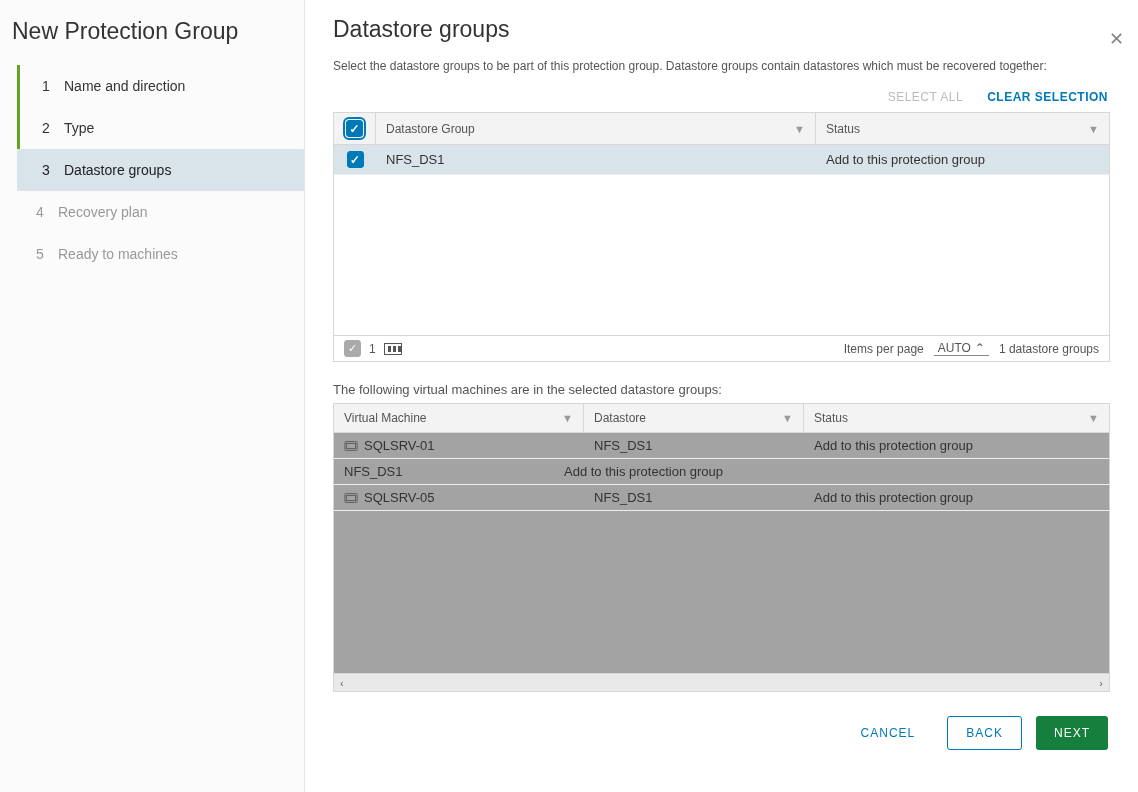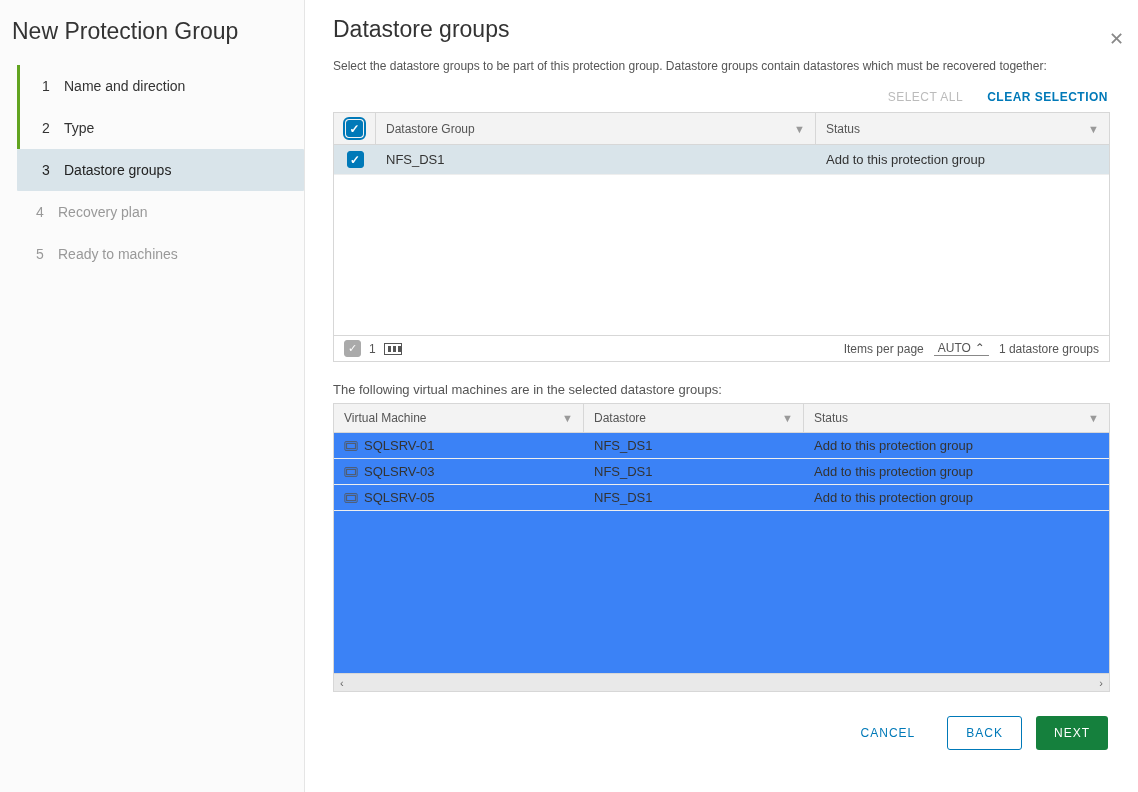--- a/index.html
+++ b/index.html
@@ -40,21 +40,21 @@
 .tfoot-left { display: flex; align-items: center; gap: 8px; }
 .col-icon { width: 18px; height: 12px; border: 1px solid #555; position: relative; display: inline-block; }
 .col-icon::before { content: ""; position: absolute; left: 3px; top: 2px; width: 3px; height: 6px; background: #555; }
 .col-icon::after { content: ""; position: absolute; left: 8px; top: 2px; width: 3px; height: 6px; background: #555; box-shadow: 5px 0 0 #555; }
 .paging { display: flex; align-items: flex-end; gap: 10px; }
 .paging-sel { border-bottom: 1px solid #888; padding: 0 4px; display: inline-flex; align-items: center; gap: 4px; cursor: pointer; }
 .vm-label { font-size: 13px; color: #555; margin: 20px 0 6px 0; }
 .vm-thead { display: flex; background: #f3f3f3; border-bottom: 1px solid #d7d7d7; font-size: 12px; color: #555; }
 .vm-th { padding: 7px 10px; border-right: 1px solid #d7d7d7; display: flex; justify-content: space-between; align-items: center; }
 .vm-th:last-child { border-right: none; }
-.vm-tbody { min-height: 240px; background: #3b82f6; }
+.vm-tbody { min-height: 240px; background: #a3a3a3; }
 .vm-row { display: flex; border-bottom: 1px solid #eee; }
 .vm-td { padding: 5px 10px; font-size: 13px; display: flex; align-items: center; gap: 6px; }
 .vm-icon { width: 14px; height: 14px; display: inline-block; }
 .hscroll { height: 18px; background: #e9e9e9; display: flex; align-items: center; justify-content: space-between; padding: 0 2px; border-top: 1px solid #d7d7d7; }
 .hscroll-arrow { color: #666; font-size: 11px; cursor: pointer; padding: 0 4px; }
 .footer-btns { display: flex; justify-content: flex-end; gap: 14px; padding: 24px 2px 20px 0; }
 .btn { font-size: 12px; letter-spacing: 1px; padding: 9px 18px; border-radius: 3px; cursor: pointer; border: none; background: none; }
 .btn-text { color: #0079b8; }
 .btn-outline { border: 1px solid #0079b8; color: #0079b8; background: #fff; }
 .btn-primary { background: #15803d; color: #fff; }
@@ -163,27 +163,20 @@
             <svg class="vm vm-icon" viewBox="0 0 16 16">
                 <rect x="1" y="3" width="14" height="10" rx="1"></rect>
                 <rect x="3" y="5" width="10" height="6"></rect>
               </svg>
             <span>SQLSRV-01</span>
           </div>
           <div class="vm-td" style="flex:0 0 220px">NFS_DS1</div>
           <div class="vm-td" style="flex:1">Add to this protection group</div>
         </div>
         <div class="vm-row">
-          <div class="vm-td" style="flex:0 0 250px">
-            <svg class="vm vm-icon" viewBox="0 0 16 16">
-                <rect x="1" y="3" width="14" height="10" rx="1"></rect>
-                <rect x="3" y="5" width="10" height="6"></rect>
-              </svg>
-            <span>SQLSRV-03</span>
-          </div>
           <div class="vm-td" style="flex:0 0 220px">NFS_DS1</div>
           <div class="vm-td" style="flex:1">Add to this protection group</div>
         </div>
         <div class="vm-row">
           <div class="vm-td" style="flex:0 0 250px">
             <svg class="vm vm-icon" viewBox="0 0 16 16">
                 <rect x="1" y="3" width="14" height="10" rx="1"></rect>
                 <rect x="3" y="5" width="10" height="6"></rect>
               </svg>
             <span>SQLSRV-05</span>

